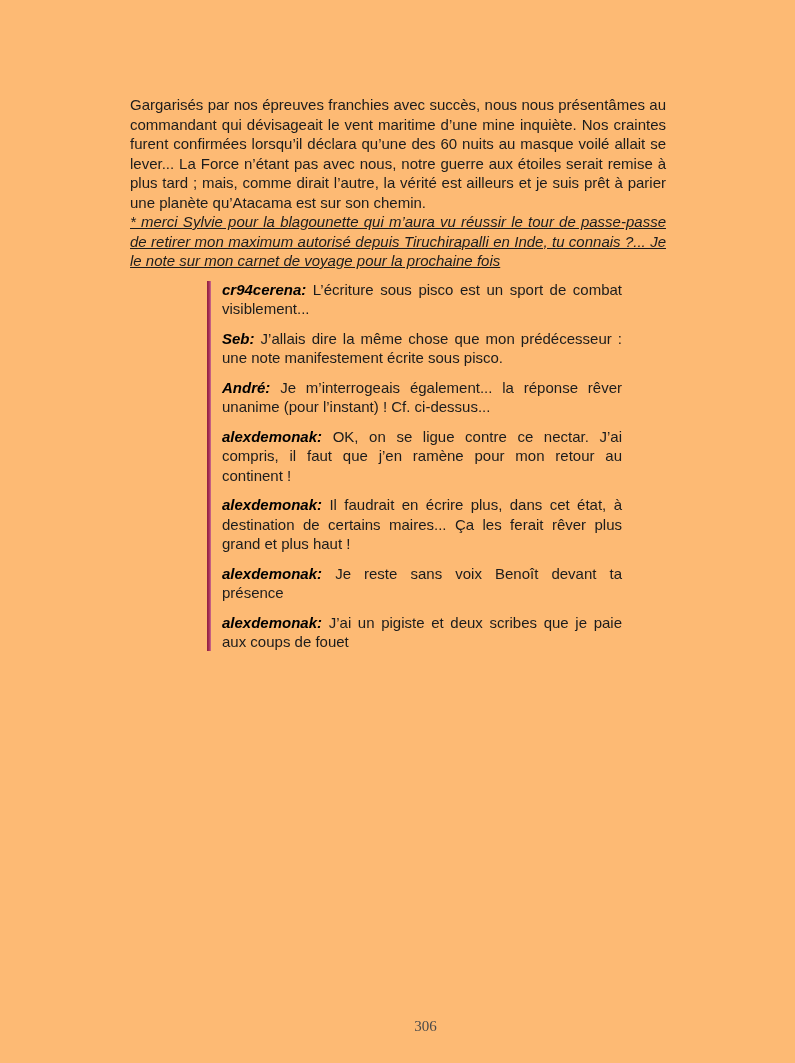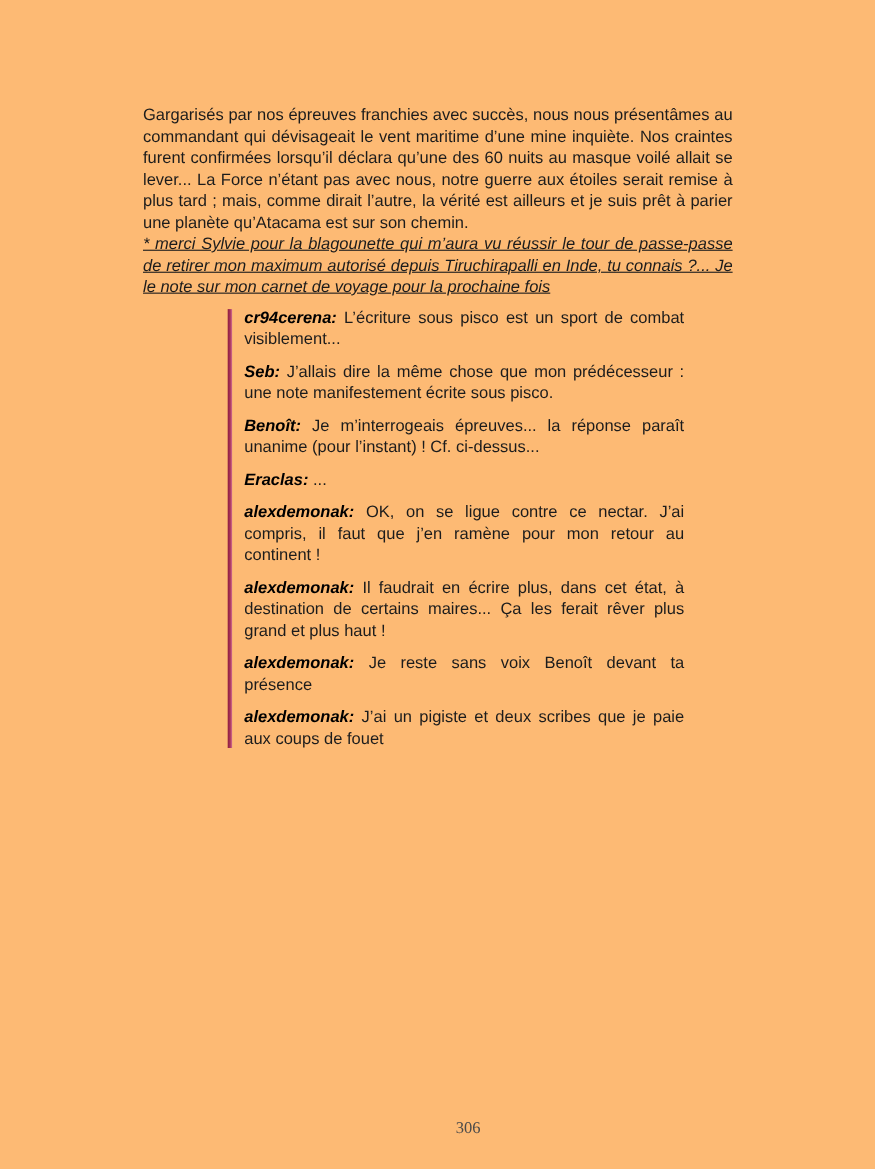--- a/index.html
+++ b/index.html
@@ -80,22 +80,21 @@
 <body>
 
 <div class="page">
   <div class="content">
     <p class="body-text">Gargarisés par nos épreuves franchies avec succès, nous nous présentâmes au commandant qui dévisageait le vent maritime d’une mine inquiète. Nos craintes furent confirmées lorsqu’il déclara qu’une des 60 nuits au masque voilé allait se lever... La Force n’étant pas avec nous, notre guerre aux étoiles serait remise à plus tard ; mais, comme dirait l’autre, la vérité est ailleurs et je suis prêt à parier une planète qu’Atacama est sur son chemin.</p>
     <p class="body-text footnote">* merci Sylvie pour la blagounette qui m’aura vu réussir le tour de passe-passe de retirer mon maximum autorisé depuis Tiruchirapalli en Inde, tu connais ?... Je le note sur mon carnet de voyage pour la prochaine fois</p>
     <div class="comments" id="comments">
       <div class="accent-bar"></div>
     <p class="comment"><span class="author">cr94cerena:</span> <span>L’écriture sous pisco est un sport de combat visiblement...</span></p>
         <p class="comment"><span class="author">Seb:</span> <span>J’allais dire la même chose que mon prédécesseur : une note manifestement écrite sous pisco.</span></p>
-        <p class="comment"><span class="author">Benoît:</span> <span>Je m’interrogeais épreuves... la réponse paraît unanime (pour l’instant) ! Cf. ci-dessus...</span></p>
-        <p class="comment"><span class="author">Eraclas:</span> <span>...</span></p>
+        <p class="comment"><span class="author">André:</span> <span>Je m’interrogeais également... la réponse rêver unanime (pour l’instant) ! Cf. ci-dessus...</span></p>
         <p class="comment"><span class="author">alexdemonak:</span> <span>OK, on se ligue contre ce nectar. J’ai compris, il faut que j’en ramène pour mon retour au continent !</span></p>
         <p class="comment"><span class="author">alexdemonak:</span> <span>Il faudrait en écrire plus, dans cet état, à destination de certains maires... Ça les ferait rêver plus grand et plus haut !</span></p>
         <p class="comment"><span class="author">alexdemonak:</span> <span>Je reste sans voix Benoît devant ta présence</span></p>
         <p class="comment"><span class="author">alexdemonak:</span> <span>J’ai un pigiste et deux scribes que je paie aux coups de fouet</span></p>
       </div>
   </div>
   <div class="page-number">306</div>
 </div>
 
 </body></html>

